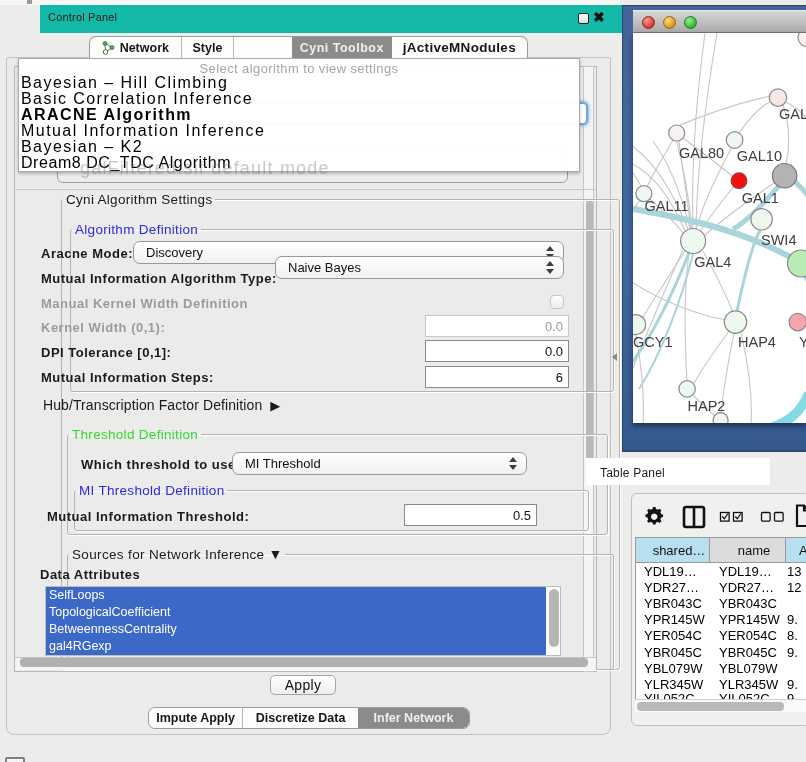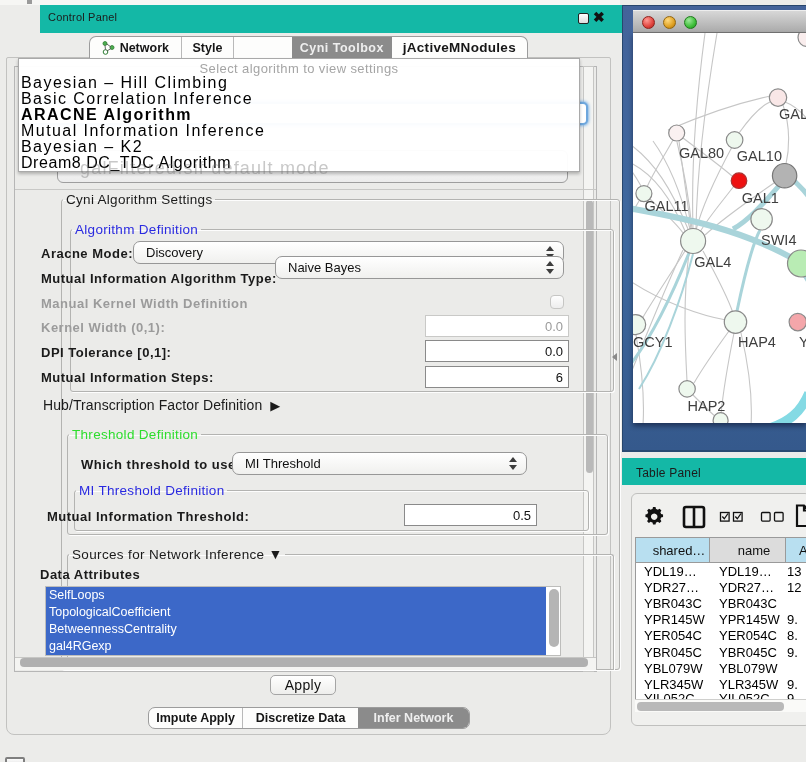--- a/index.html
+++ b/index.html
@@ -67,21 +67,21 @@
 
 
 #blbtn { left:5px; top:757px; width:20px; height:10px; border:2px solid #7f7f7f; background:linear-gradient(#fdfdfd,#e0e0e0); border-radius:2px; }
 
 
 #bluewin { left:622px; top:5px; width:184px; height:447px; background:linear-gradient(180deg,#44639a 0%,#3d689e 55%,#35598c 100%); border-left:1.5px solid #27466d; border-top:1.5px solid #27466d; border-bottom:2px solid #2a4a72; }
 #mactitle { left:633px; top:10px; width:173px; height:23px; background:linear-gradient(#d7d7d7,#aaaaaa); border-bottom:1px solid #757575; border-top:1px solid #ededed; }
 .light { position:absolute; top:15.5px; width:13px; height:13px; border-radius:50%; }
 #canvas { left:633px; top:33px; width:173px; height:390px; background:#fff; box-shadow:0 3px 5px rgba(0,0,20,0.45); }
 
-#tablepanelbar { left:622px; top:458px; width:184px; height:27px; background:#14b8a6; }
+#tablepanelbar { left:586px; top:458px; width:184px; height:27px; background:#ffffff; }
 #tablepanelbar .t { position:absolute; left:14px; top:8px; font-size:12px; color:#1c1c1c; letter-spacing:0.2px; }
 
 #tablebox { left:631px; top:493px; width:180px; height:233px; background:#f0f0ee; border:1px solid #c0c0be; border-radius:6px; }
 #tbltoolbar { left:635px; top:497px; width:176px; height:40px; }
 
 #thead { left:635px; top:537px; height:26px; display:flex; font-size:13px; color:#111; border-top:1px solid #9a9a9a; border-left:1px solid #9a9a9a; }
 .th { display:flex; align-items:center; justify-content:center; padding-left:13px; border-right:1px solid #9a9a9a; border-bottom:1px solid #9a9a9a; }
 #tbody { left:635px; top:563px; width:171px; background:#fff; border-left:1px solid #9a9a9a; font-size:13px; color:#000; }
 .tr { display:flex; height:16.2px; align-items:center; }
 .td1 { width:74px; padding-left:8px; }

